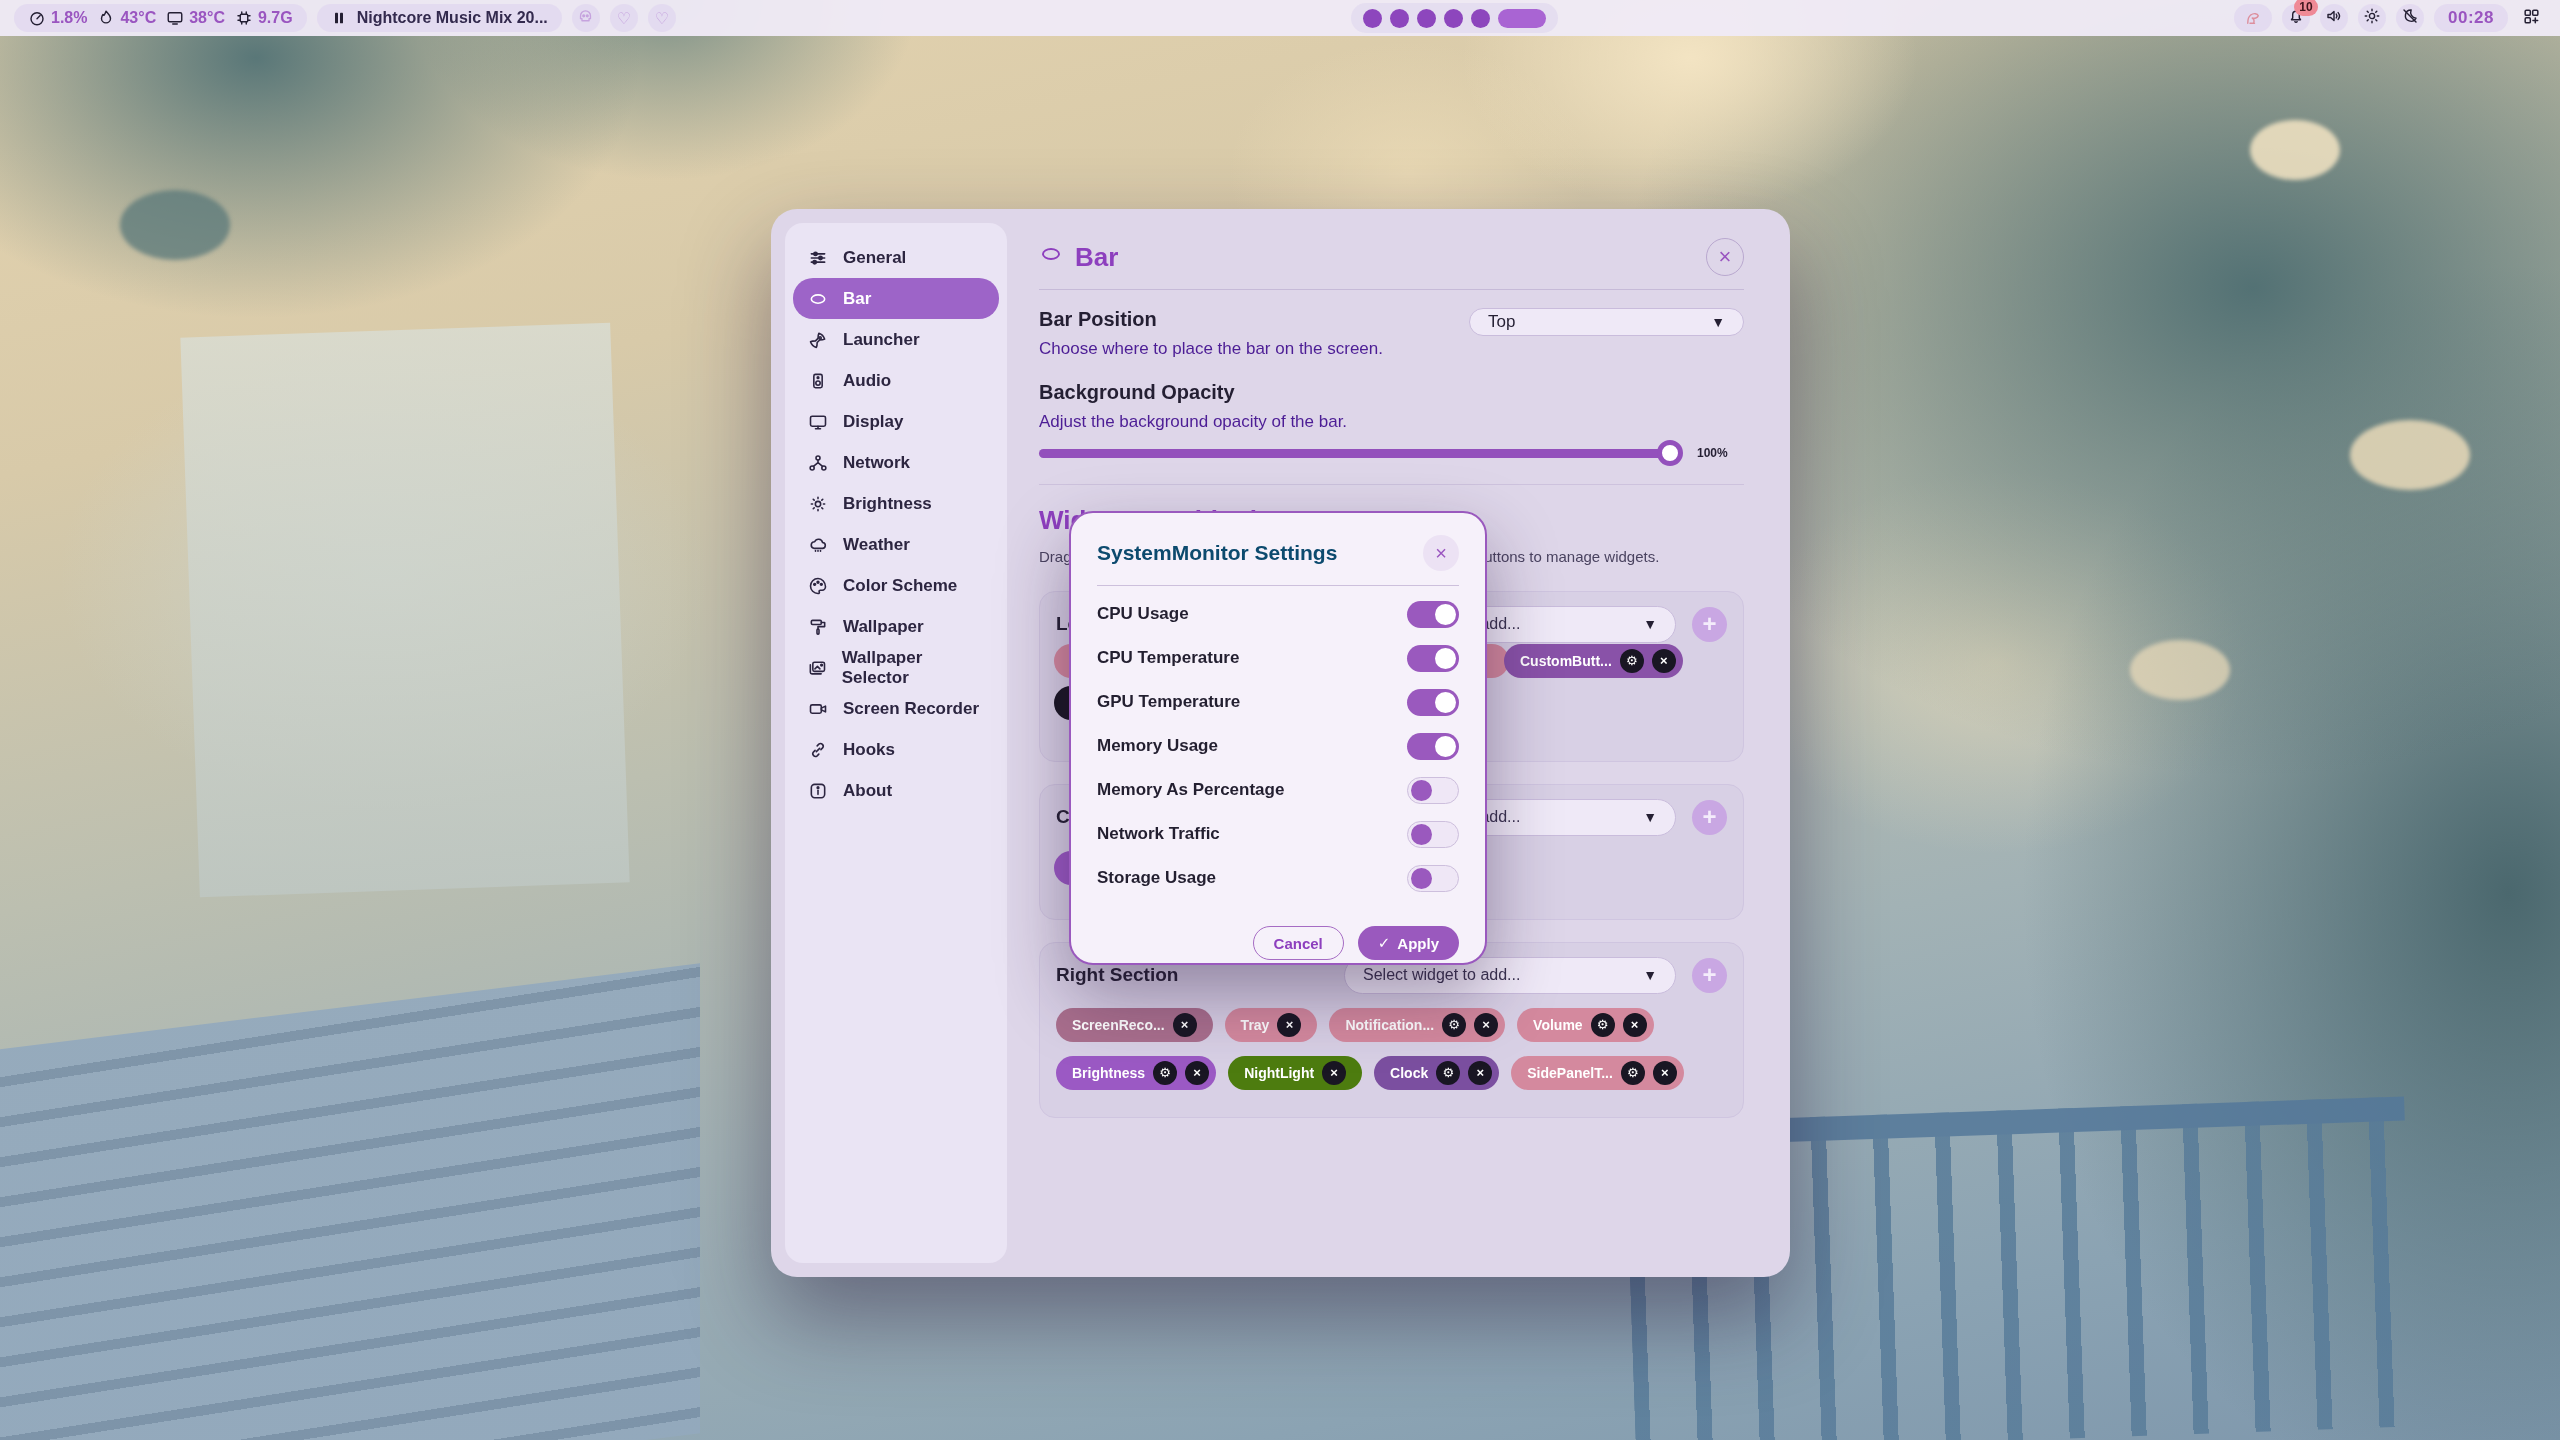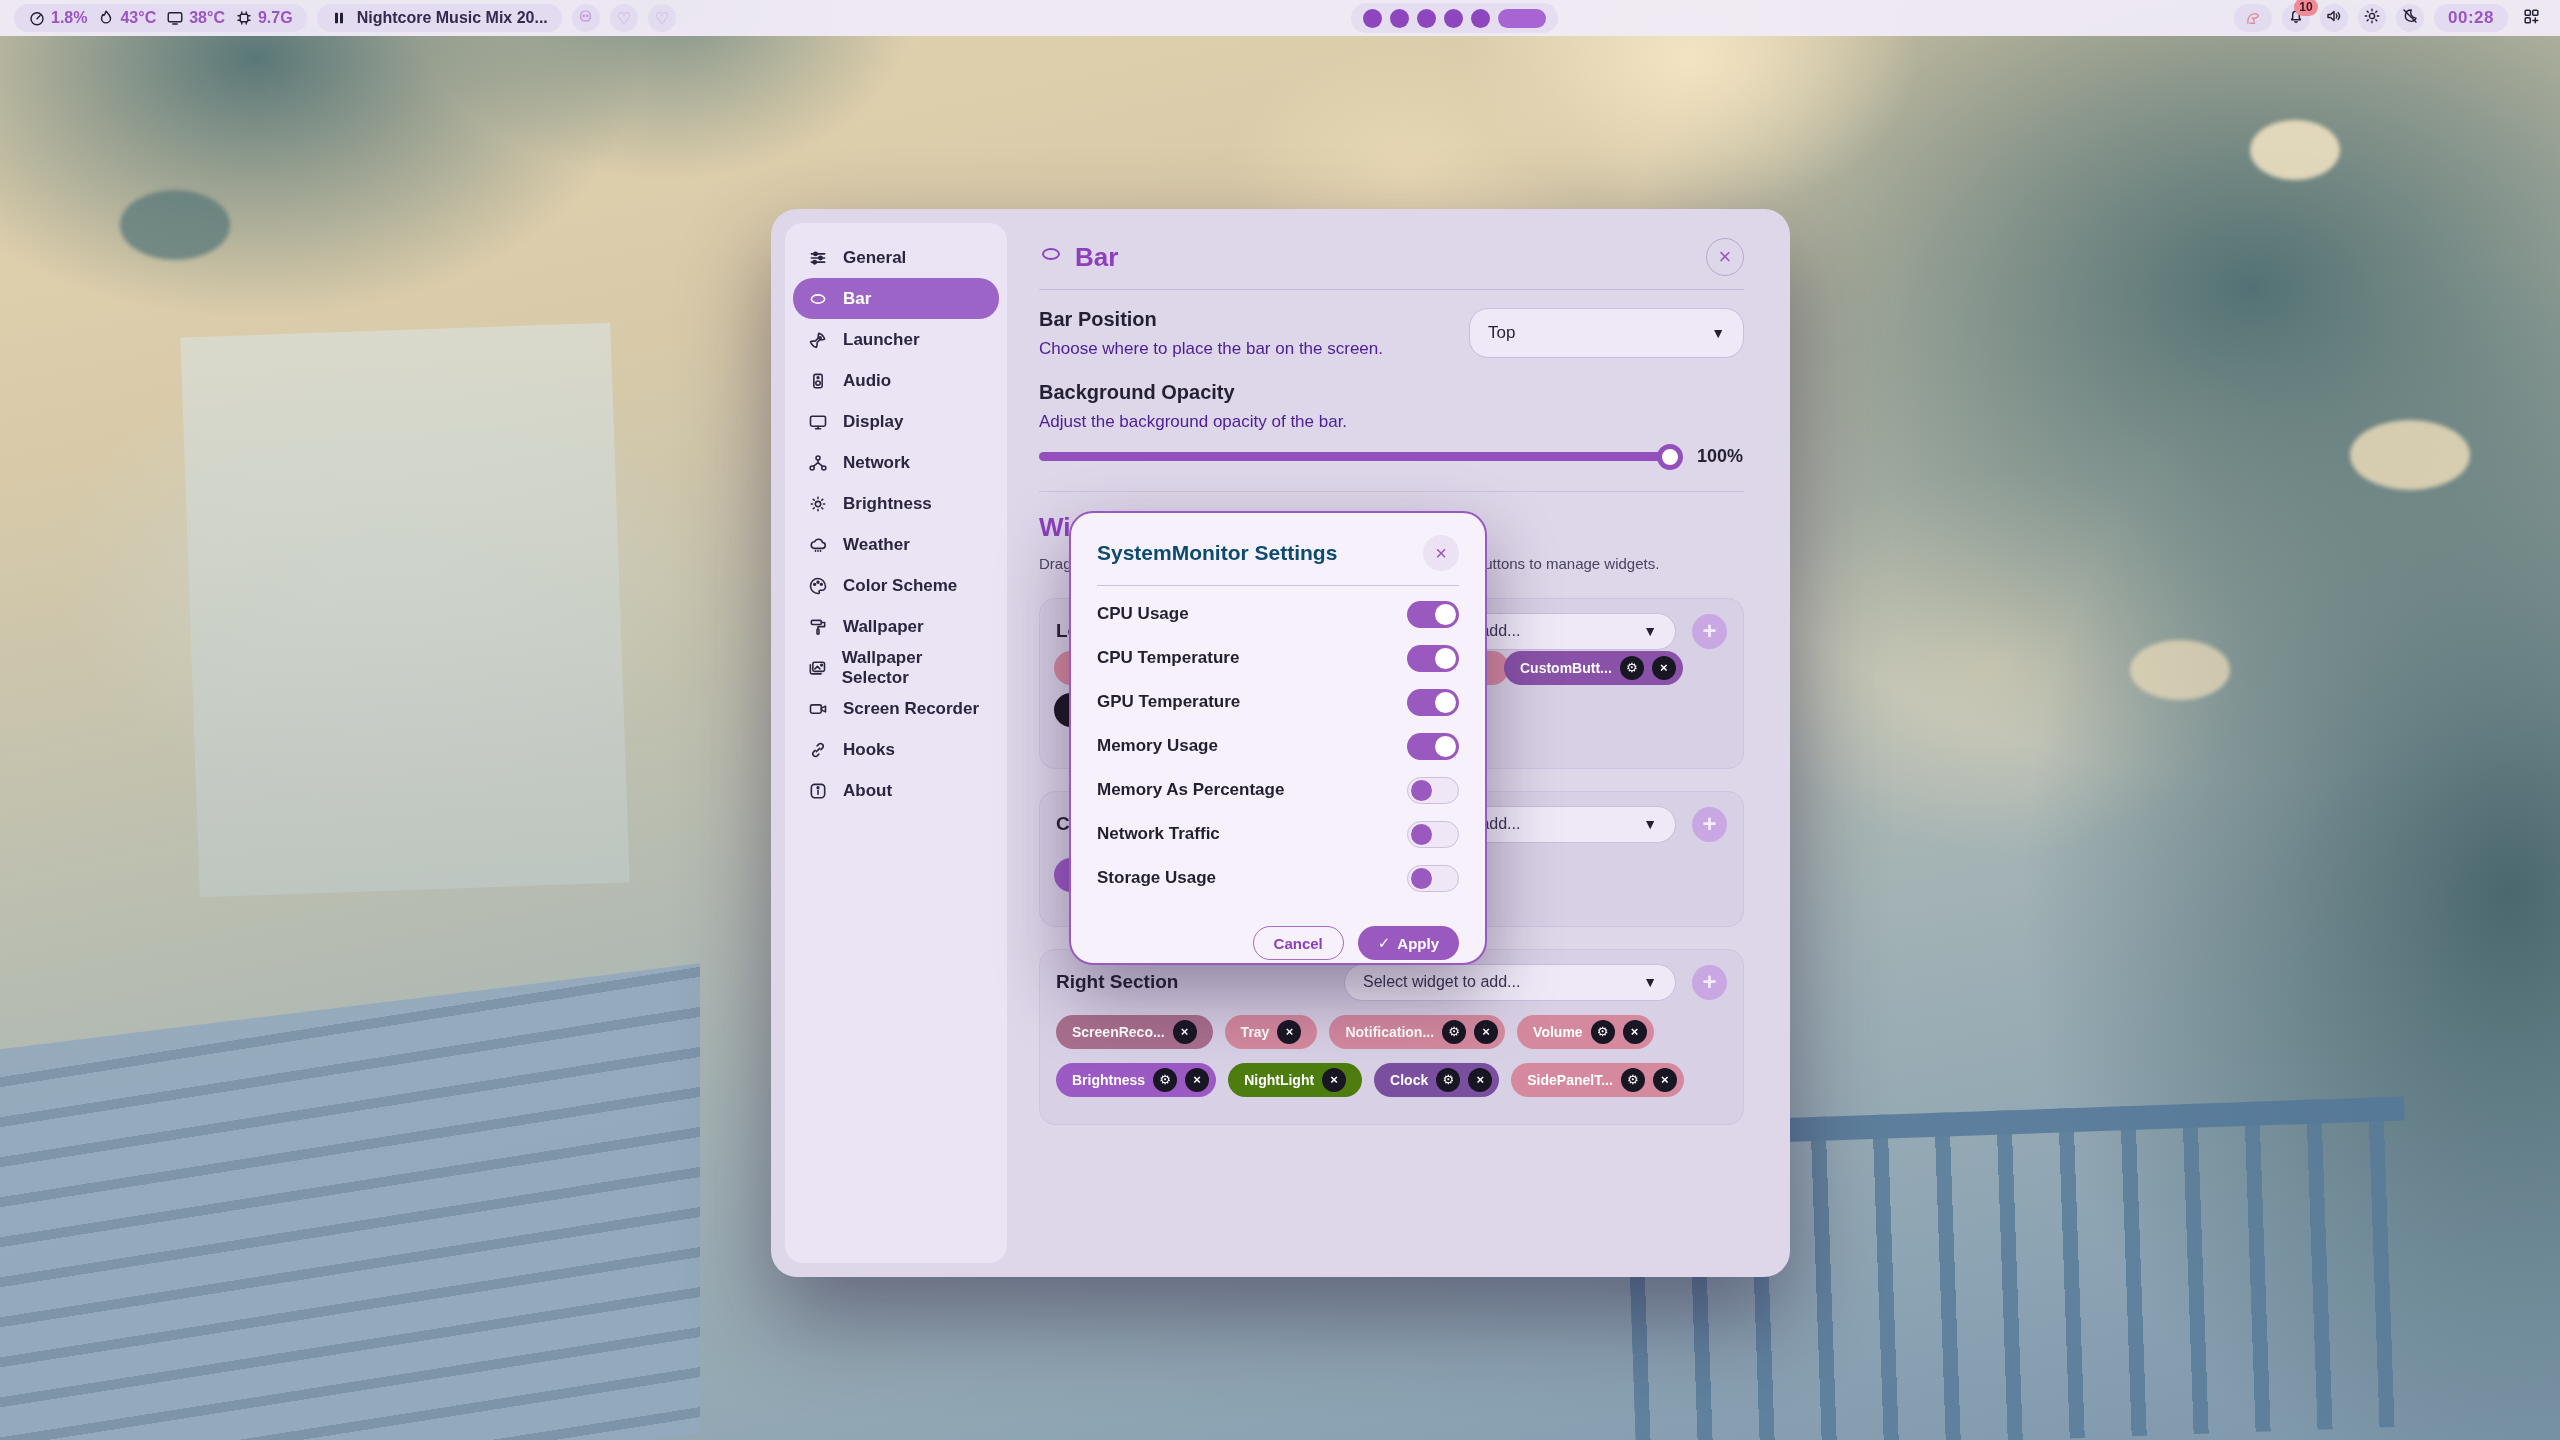--- a/index.html
+++ b/index.html
@@ -68,31 +68,31 @@
   .content-header { display:flex; align-items:center; justify-content:space-between; height:52px; }
   .page-title { display:flex; align-items:center; gap:12px; color:#8d3fbe; font-size:26px; font-weight:700; }
   .close-circle { width:38px; height:38px; border-radius:50%; border:1.5px solid #b9a8cf; color:#9a55c0;
     display:flex; align-items:center; justify-content:center; font-size:22px; cursor:pointer; }
   .divider { height:1px; background:#c6bad8; margin:6px 0 18px 0; }
   .divider.faint { background:#cdc2dd; }
 
   .setting-row { display:flex; align-items:flex-start; justify-content:space-between; margin-bottom:22px; }
   .setting-label { font-size:20px; font-weight:700; color:#241f33; }
   .setting-desc { font-size:17px; color:#4c1d95; margin-top:8px; }
-  .dropdown { display:flex; align-items:center; justify-content:space-between; width:275px; height:50px;
+  .dropdown { display:flex; align-items:center; justify-content:space-between; width:275px; height:28px;
     border-radius:19px; background:#efe9f7; border:1px solid #c9bcdc; padding:0 18px; font-size:17px;
     color:#241f33; cursor:pointer; }
   .dropdown .caret { color:#241f33; font-size:14px; }
 
   .slider-row { display:flex; align-items:center; gap:16px; margin:14px 0 24px 0; }
   .slider-track { position:relative; flex:0 0 642px; height:9px; border-radius:5px; background:#cdbfdd; }
   .slider-fill { position:absolute; left:0; top:0; bottom:0; border-radius:5px; background:#9350bc; }
   .slider-knob { position:absolute; right:-2px; top:50%; transform:translate(0,-50%); width:26px; height:26px;
     border-radius:50%; background:#fff; border:5px solid #9350bc; }
-  .slider-value { font-size:18px; font-weight:700; color:#241f33; }
+  .slider-value { font-size:12px; font-weight:700; color:#241f33; }
 
   .wp-title { color:#8d3fbe; font-size:26px; font-weight:700; margin:20px 0 10px 0; }
   .wp-desc { font-size:15px; color:#4a4360; width:720px; line-height:1.5; }
 
   .card { position:relative; border-radius:16px; background:#d8d0e5; border:1px solid #cfc5e0; padding:14px 16px; margin-top:22px; }
   .card-head { display:flex; align-items:center; justify-content:space-between; }
   .card-title { font-size:19px; font-weight:700; color:#241f33; white-space:nowrap; }
   .card-head-right { display:flex; align-items:center; gap:16px; }
   .dropdown.small { width:332px; height:37px; font-size:16px; color:#3a3350; }
   .add-btn { width:35px; height:35px; border-radius:50%; background:#c9a7e3; color:#f4ecfb; font-size:24px;

